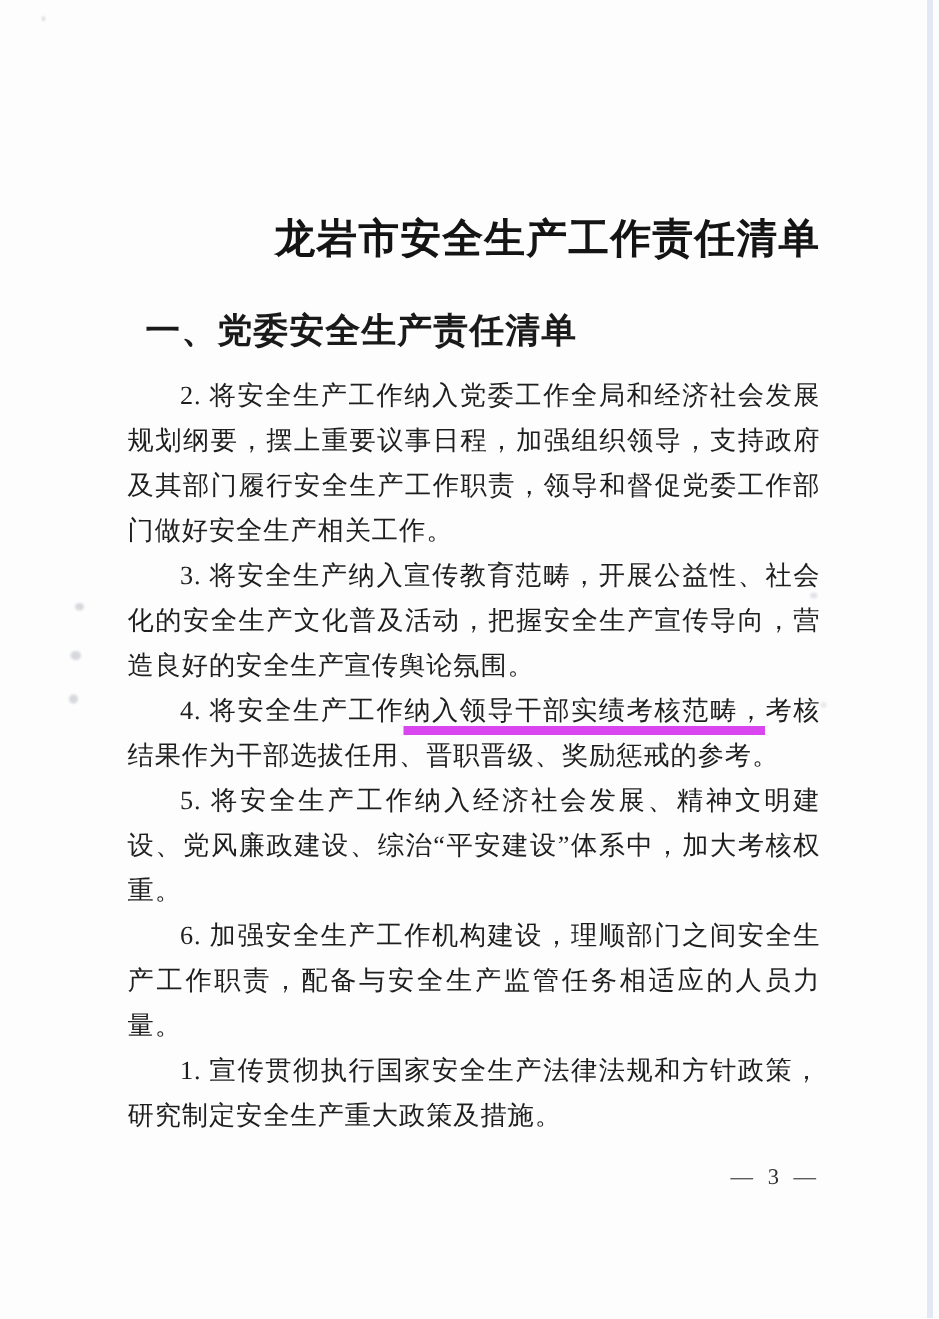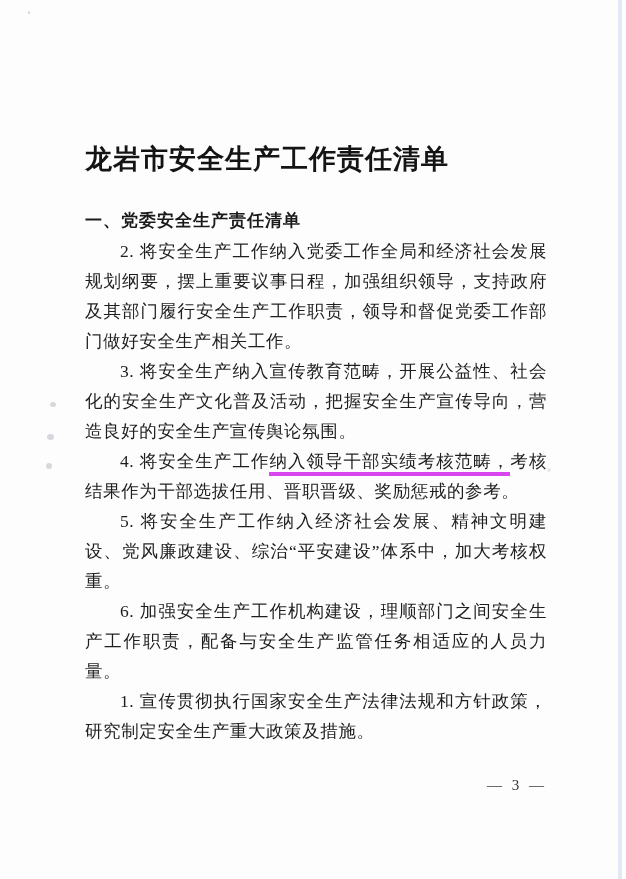--- a/index.html
+++ b/index.html
@@ -44,45 +44,45 @@
     position: absolute;
     left: 85px;
     top: 141px;
     width: 462px;
   }
   .title {
     margin: 0 0 28px 0;
     font-family: "Liberation Sans", sans-serif;
     font-size: 27px;
     font-weight: 700;
-    text-align: left;
+    text-align: right;
     letter-spacing: 1px;
     color: #141414;
   }
   .heading {
-    margin: 0;
+    margin: 12px;
     font-family: "Liberation Sans", sans-serif;
-    font-size: 17px;
+    font-size: 23px;
     font-weight: 700;
     line-height: 31px;
     letter-spacing: 1px;
     color: #1a1a1a;
   }
   .h-indent { text-indent: 2em; }
   .doc-body p {
     margin: 0;
     text-indent: 2em;
     font-size: 17.5px;
     line-height: 30px;
     text-align: justify;
     letter-spacing: 0.6px;
   }
   
   .hand-underline {
-    border-bottom: 4px solid #d946ef;
+    border-bottom: 6px solid #d946ef;
     padding-bottom: 1px;
   }
   .page-number {
     position: absolute;
     left: 487px;
     top: 777px;
     font-size: 15px;
     letter-spacing: 3px;
     color: #333333;
     font-family: "Liberation Serif", serif;

